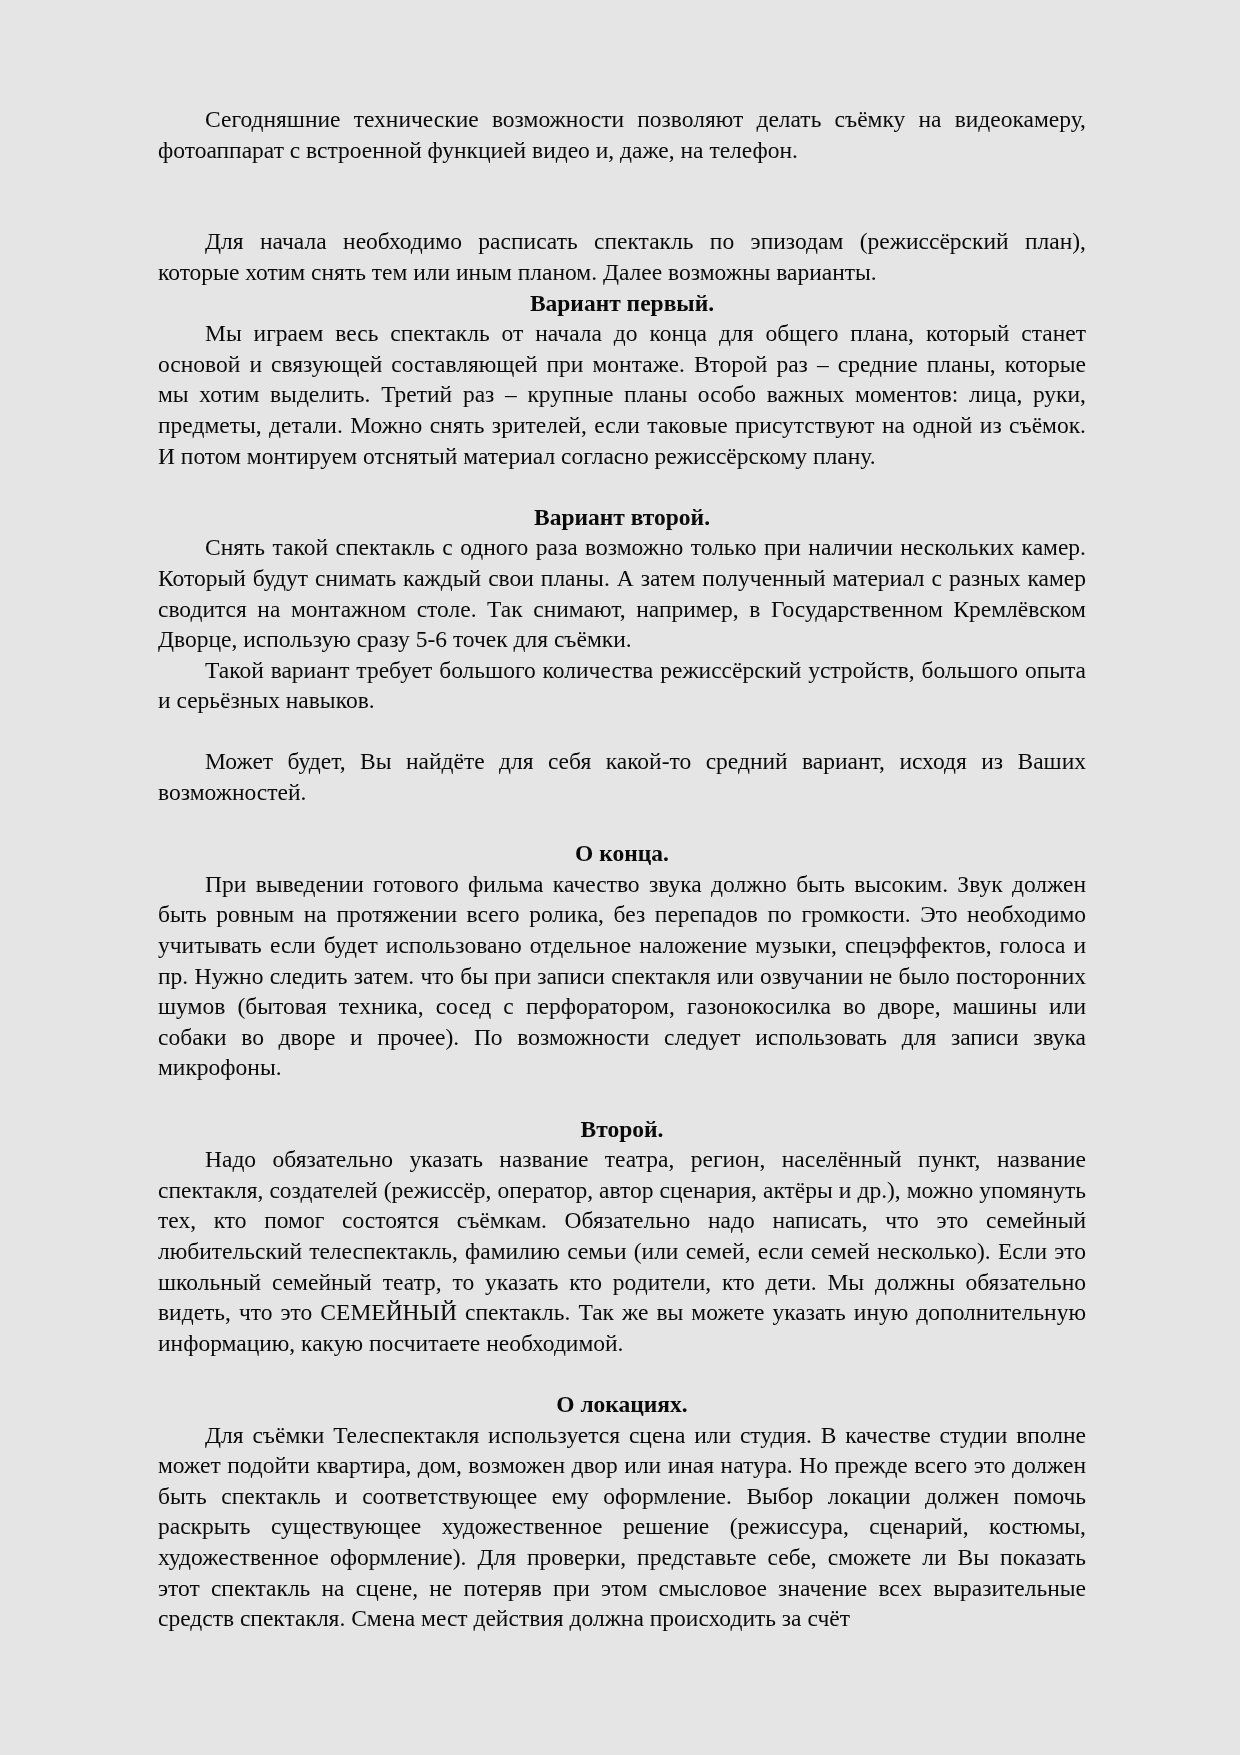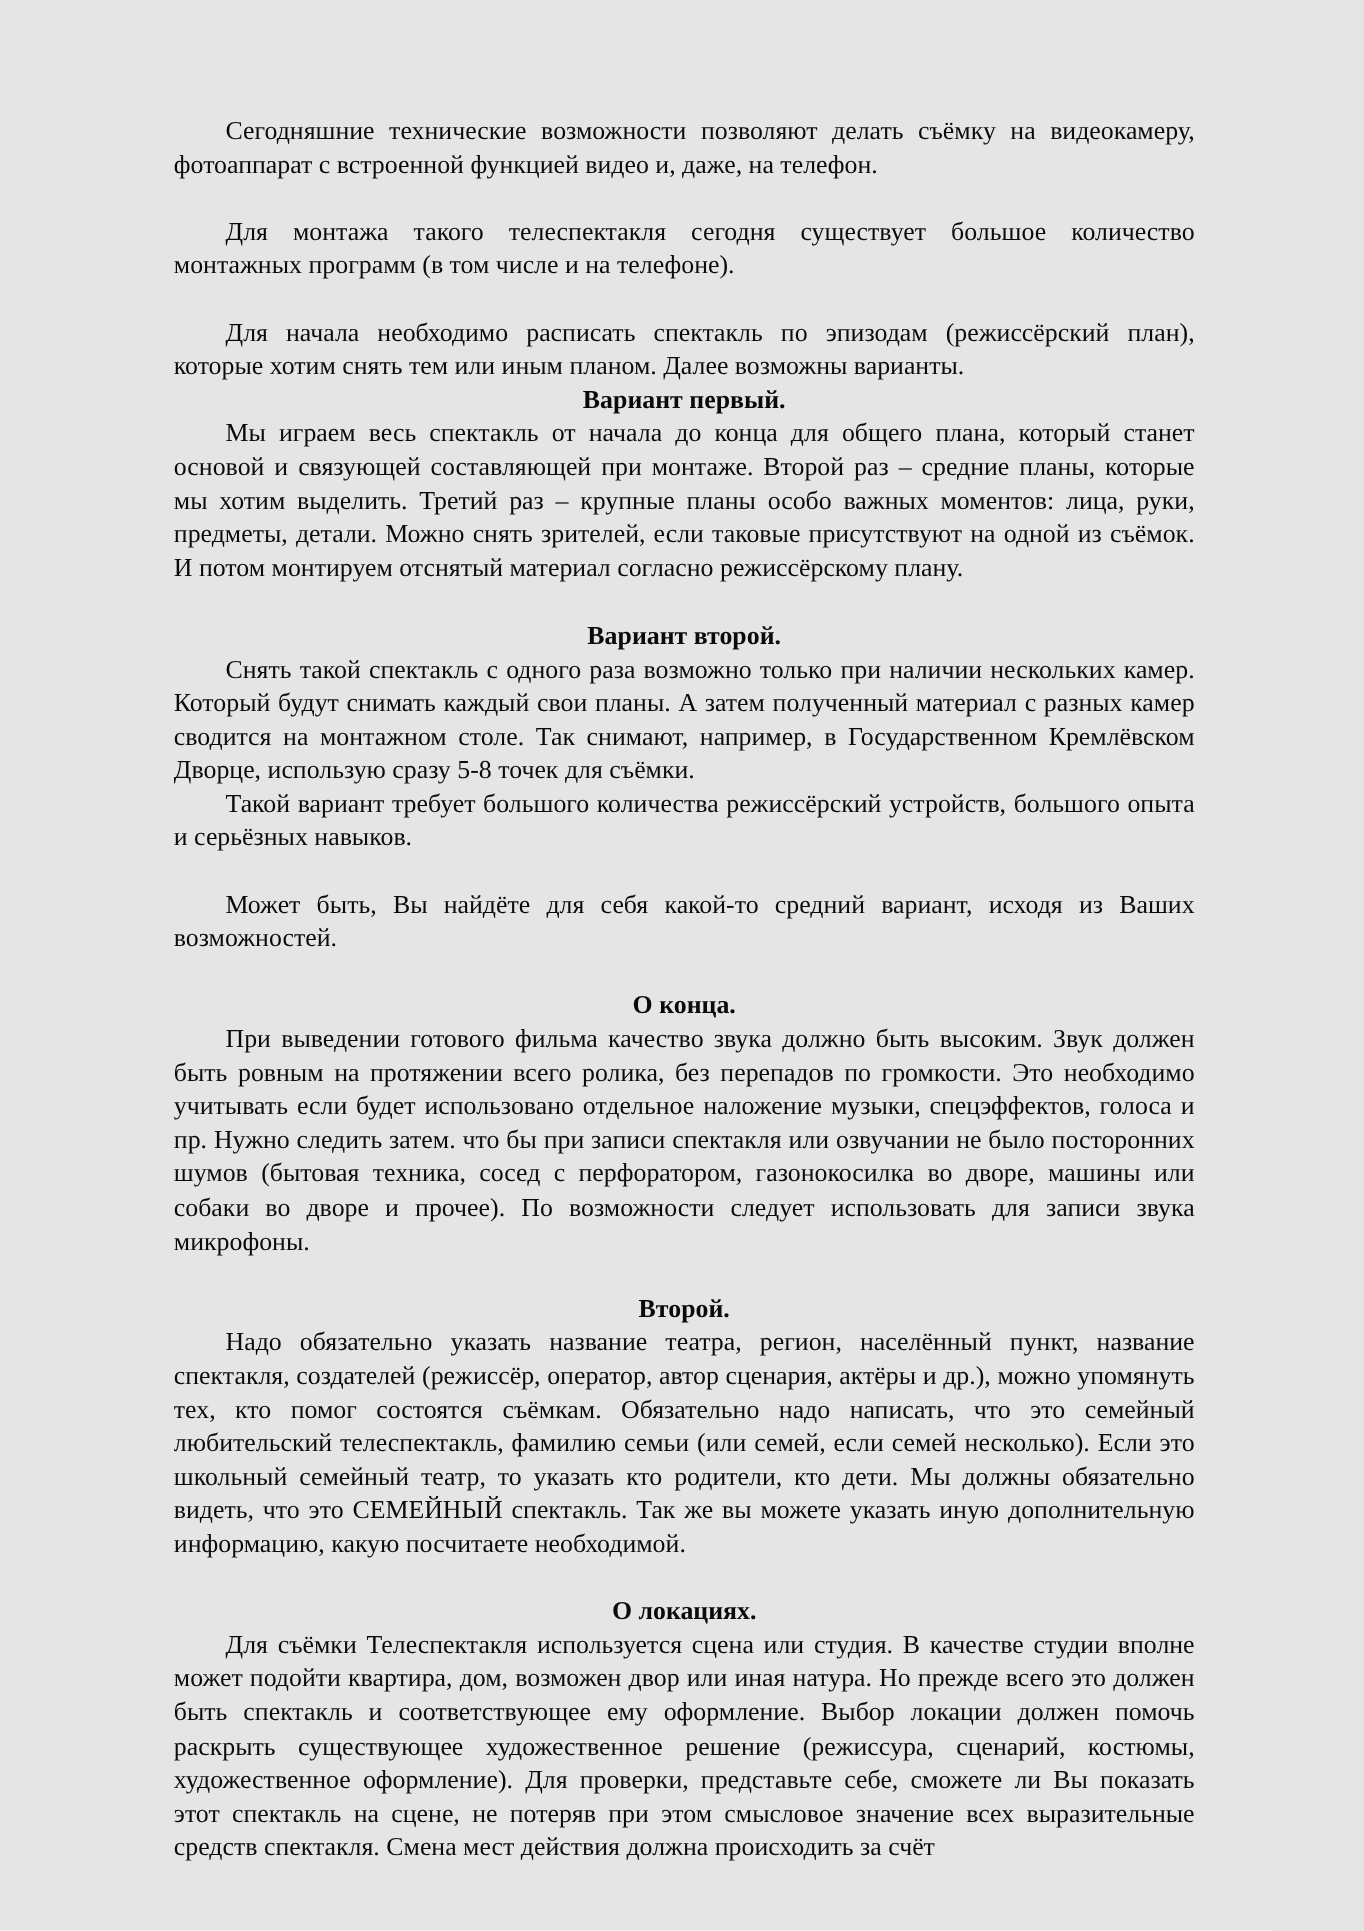--- a/index.html
+++ b/index.html
@@ -45,31 +45,30 @@
     height: 30.6px;
   }
 </style>
 </head>
 <body>
 
 <div class="page">
   <div class="content" id="doc-content">
       <p class="para">Сегодняшние технические возможности позволяют делать съёмку на видеокамеру, фотоаппарат с встроенной функцией видео и, даже, на телефон.</p>
       <div class="spacer"></div>
-      <p class="para">Для монтажа такого телеспектакля сегодня существует большое количество монтажных программ (в том числе и на телефоне).</p>
       <div class="spacer"></div>
       <p class="para">Для начала необходимо расписать спектакль по эпизодам (режиссёрский план), которые хотим снять тем или иным планом. Далее возможны варианты.</p>
       <p class="heading">Вариант первый.</p>
       <p class="para">Мы играем весь спектакль от начала до конца для общего плана, который станет основой и связующей составляющей при монтаже. Второй раз – средние планы, которые мы хотим выделить. Третий раз – крупные планы особо важных моментов: лица, руки, предметы, детали. Можно снять зрителей, если таковые присутствуют на одной из съёмок. И потом монтируем отснятый материал согласно режиссёрскому плану.</p>
       <div class="spacer"></div>
       <p class="heading">Вариант второй.</p>
-      <p class="para">Снять такой спектакль с одного раза возможно только при наличии нескольких камер. Который будут снимать каждый свои планы. А затем полученный материал с разных камер сводится на монтажном столе.  Так снимают, например, в Государственном Кремлёвском Дворце, использую сразу 5-8 точек для съёмки.</p>
+      <p class="para">Снять такой спектакль с одного раза возможно только при наличии нескольких камер. Который будут снимать каждый свои планы. А затем полученный материал с разных камер сводится на монтажном столе.  Так снимают, например, в Государственном Кремлёвском Дворце, использую сразу 5-6 точек для съёмки.</p>
       <p class="para">Такой вариант требует большого количества режиссёрский устройств, большого опыта и серьёзных навыков.</p>
       <div class="spacer"></div>
-      <p class="para">Может быть, Вы найдёте для себя какой-то средний вариант, исходя из Ваших возможностей.</p>
+      <p class="para">Может будет, Вы найдёте для себя какой-то средний вариант, исходя из Ваших возможностей.</p>
       <div class="spacer"></div>
       <p class="heading">О конца.</p>
       <p class="para">При выведении готового фильма качество звука должно быть высоким. Звук должен быть ровным на протяжении всего ролика, без перепадов по громкости. Это необходимо учитывать если будет использовано отдельное наложение музыки, спецэффектов, голоса и пр. Нужно следить затем. что бы при записи спектакля или озвучании не было посторонних шумов (бытовая техника, сосед с перфоратором, газонокосилка во дворе, машины или собаки во дворе и прочее). По возможности следует использовать для записи звука микрофоны.</p>
       <div class="spacer"></div>
       <p class="heading">Второй.</p>
       <p class="para">Надо обязательно указать название театра, регион, населённый пункт, название спектакля, создателей (режиссёр, оператор, автор сценария, актёры и др.), можно упомянуть тех, кто помог состоятся съёмкам. Обязательно надо написать, что это семейный любительский телеспектакль, фамилию семьи (или семей, если семей несколько). Если это школьный семейный театр, то указать кто родители, кто дети. Мы должны обязательно видеть, что это СЕМЕЙНЫЙ спектакль. Так же вы можете указать иную дополнительную информацию, какую посчитаете необходимой.</p>
       <div class="spacer"></div>
       <p class="heading">О локациях.</p>
       <p class="para">Для съёмки Телеспектакля используется сцена или студия. В качестве студии вполне может подойти квартира, дом, возможен двор или иная натура. Но прежде всего это должен быть спектакль и соответствующее ему оформление. Выбор локации должен помочь раскрыть существующее художественное решение (режиссура, сценарий, костюмы, художественное оформление). Для проверки, представьте себе, сможете ли Вы показать этот спектакль на сцене, не потеряв при этом смысловое значение всех выразительные средств спектакля. Смена мест действия должна происходить за счёт</p>
     </div>

